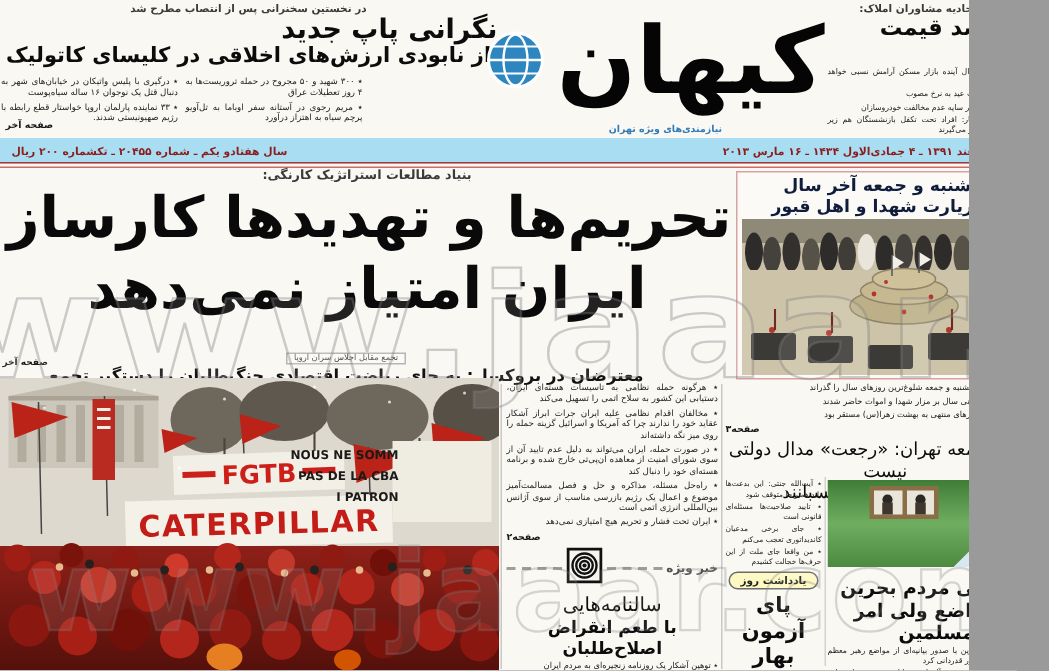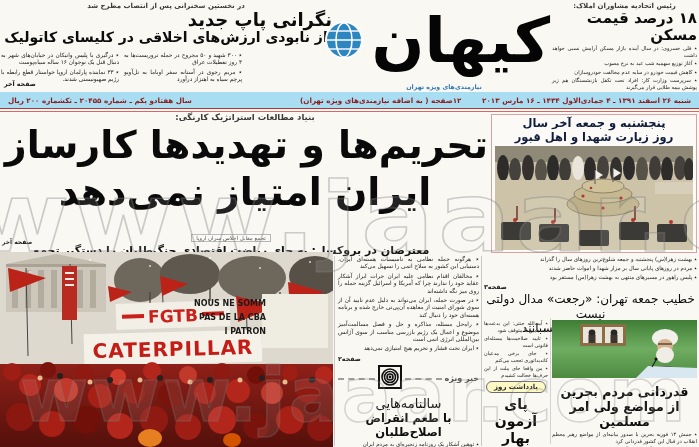--- a/index.html
+++ b/index.html
@@ -1,17 +1,17 @@
 <!DOCTYPE html>
 <html lang="fa"><head>
 <meta charset="utf-8">
 <style>
   *{margin:0;padding:0;box-sizing:border-box}
   html,body{background:#9a9a9a}
-  #page{position:relative;width:699px;height:447px;background:#f9f8f3;overflow:hidden;
+  #page{position:relative;width:646px;height:447px;background:#f9f8f3;overflow:hidden;
         direction:rtl;font-family:"DejaVu Sans",sans-serif;color:#111}
   .abs{position:absolute}
   .ctr{text-align:center}
   .kick{font-size:7px;font-weight:bold;color:#3a3a3a}
   .t6{font-size:5.8px;line-height:1.28;text-align:justify;color:#1b1b1b;margin-bottom:2px}
   .t55{font-size:5.5px;line-height:1.28;text-align:justify;color:#1b1b1b;margin-bottom:2px}
   .t52{font-size:5.2px;line-height:1.27;text-align:justify;color:#1b1b1b;margin-bottom:2px}
   .t50{font-size:5px;line-height:1.3;text-align:justify;color:#1b1b1b;margin-bottom:2px}
   .pref{font-size:6.3px;font-weight:bold;color:#151515;text-align:left}
   
@@ -113,21 +113,20 @@
       <div class="t52">٭ قلی خسروی: در سال آینده بازار مسکن آرامش نسبی خواهد داشت</div>
       <div class="t52">٭ آغاز توزیع سهمیه شب عید به نرخ مصوب</div>
       <div class="t52">٭ کاهش قیمت خودرو در سایه عدم مخالفت خودروسازان</div>
       <div class="t52">٭ سرپرست وزارت کار: افراد تحت تکفل بازنشستگان هم زیر پوشش بیمه طلایی قرار می‌گیرند</div>
     </div>
     <div class="pref ctr">صفحه۴</div>
   </div>
 
   <div class="abs infobar">
     <span style="right:8px">شنبه ۲۶ اسفند ۱۳۹۱ ـ ۴ جمادی‌الاول ۱۴۳۴ ـ ۱۶ مارس ۲۰۱۳</span>
-    <span style="left:300px">۱۲صفحه ( به اضافه نیازمندی‌های ویژه تهران)</span>
     <span style="left:8px">سال هفتادو یکم ـ شماره ۲۰۴۵۵ ـ تکشماره ۲۰۰ ریال</span>
   </div>
   <div class="abs rule2"></div>
 
   <div class="abs memorial">
     <div class="cap">پنجشنبه و جمعه آخر سال</div>
     <div class="cap">روز زیارت شهدا و اهل قبور</div>
     <svg width="198" height="104" viewBox="0 0 198 104" preserveAspectRatio="none">
       <rect width="198" height="104" fill="#c9bfa6"></rect>
       <rect width="198" height="16" fill="#8f8a78"></rect>

